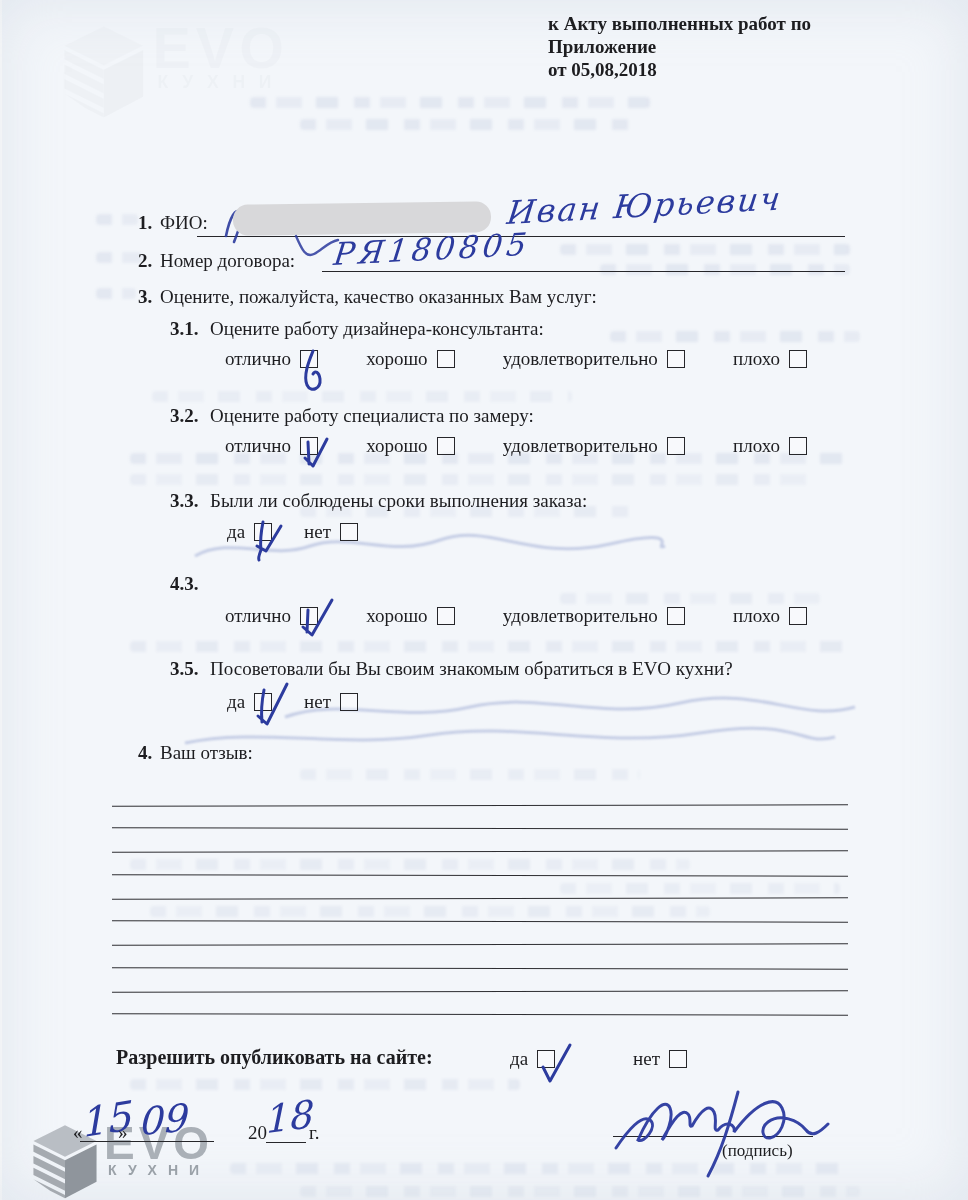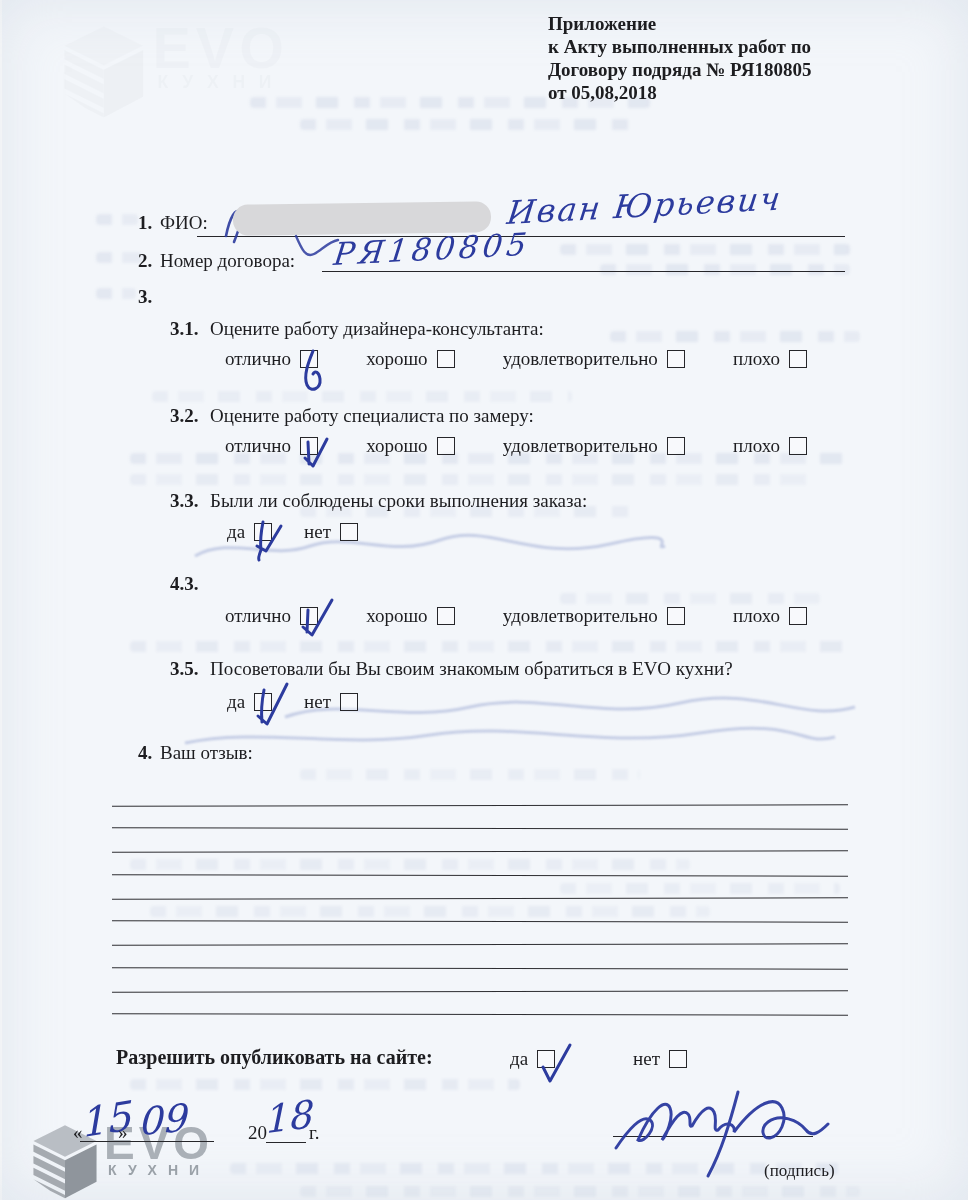--- a/index.html
+++ b/index.html
@@ -53,21 +53,21 @@
   
   .publish-lbl{position:absolute;left:116px;top:1046px;font-weight:bold;font-size:20px;}
   
   .logo{position:absolute;pointer-events:none;}
   .logo .evo{position:absolute;left:74px;top:-6px;font-family:"Liberation Sans",sans-serif;
              font-weight:bold;font-size:46px;letter-spacing:4px;color:#aab0b7;}
   .logo .kuhni{position:absolute;left:78px;top:40px;font-family:"Liberation Sans",sans-serif;
                font-weight:bold;font-size:14px;letter-spacing:11px;color:#9aa1a8;}
   .wm{opacity:.055;}
   .date-print{position:absolute;font-size:19px;}
-  .sig-caption{position:absolute;left:764px;top:1141px;font-size:17px;margin-top:20px;}
+  .sig-caption{position:absolute;left:722px;top:1141px;font-size:17px;}
 </style>
 </head>
 <body>
 
 <div class="page">
 
   <div class="bleed" style="left:250px;top:97px;width:400px"></div>
   <div class="bleed" style="left:300px;top:119px;width:330px"></div>
   <div class="bleed" style="left:560px;top:244px;width:290px"></div>
   <div class="bleed" style="left:600px;top:264px;width:250px"></div>
@@ -106,23 +106,22 @@
       <polygon points="2,27 40,46 40,55 2,36" fill="#a5aab0"></polygon>
       <polygon points="2,41 40,60 40,69 2,50" fill="#a5aab0"></polygon>
       <polygon points="2,55 40,74 40,83 2,64" fill="#a5aab0"></polygon>
       <polygon points="2,69 40,88 40,92 22,83" fill="#a5aab0"></polygon>
     </svg>
     <span class="evo">EVO</span>
     <span class="kuhni">КУХНИ</span>
   </div>
 
   <div class="hdr">
+    <div>к Акту выполненных работ по</div>
     <div>Приложение</div>
-    <div>к Акту выполненных работ по</div>
-    <div>Договору подряда № РЯ180805</div>
     <div>от 05,08,2018</div>
   </div>
 
 
   <span class="num" style="left:138px;top:212px">1.</span>
   <span class="lbl" style="left:160px;top:212px">ФИО:</span>
   <div class="fill-line" style="left:197px;top:160px;width:648px;height:76px"></div>
   <svg class="squiggle" style="left:220px;top:202px;opacity:.9;filter:none" width="40" height="46" viewBox="0 0 40 46">
     <path d="M6,34 C10,14 16,6 20,10 C24,14 18,30 14,40" fill="none" stroke="#2c3b9e" stroke-width="2.6" stroke-linecap="round"></path>
   </svg>
@@ -131,20 +130,21 @@
     <path d="M4,2 C10,16 14,24 22,20 C30,16 36,8 46,6" fill="none" stroke="#2c3b9e" stroke-width="2.4" stroke-linecap="round"></path>
   </svg>
   <span class="hand" style="left:505px;top:194px;font-size:32px;letter-spacing:2px">Иван Юрьевич</span>
 
   <span class="num" style="left:138px;top:250px">2.</span>
   <span class="lbl" style="left:160px;top:250px">Номер договора:</span>
   <div class="fill-line" style="left:322px;top:200px;width:523px;height:71px"></div>
   <span class="hand" style="left:332px;top:236px;font-size:31px;letter-spacing:4px">РЯ180805</span>
 
   <span class="num" style="left:138px;top:286px">3.</span>
+  <span class="lbl" style="left:160px;top:286px">Оцените, пожалуйста, качество оказанных Вам услуг:</span>
 
   <span class="num" style="left:170px;top:318px">3.1.</span>
   <span class="lbl" style="left:210px;top:318px">Оцените работу дизайнера-консультанта:</span>
   <div class="optrow spread" style="left:225px;top:348px;width:582px">
     <span class="opt">
         <span>отлично</span>
       <span class="chk checked">
         <svg viewBox="0 0 38 48">
             <path d="M17,10 C13,20 7,34 11,44 C15,52 25,48 24,38 C23,31 19,29 17,33"></path>
           </svg>

